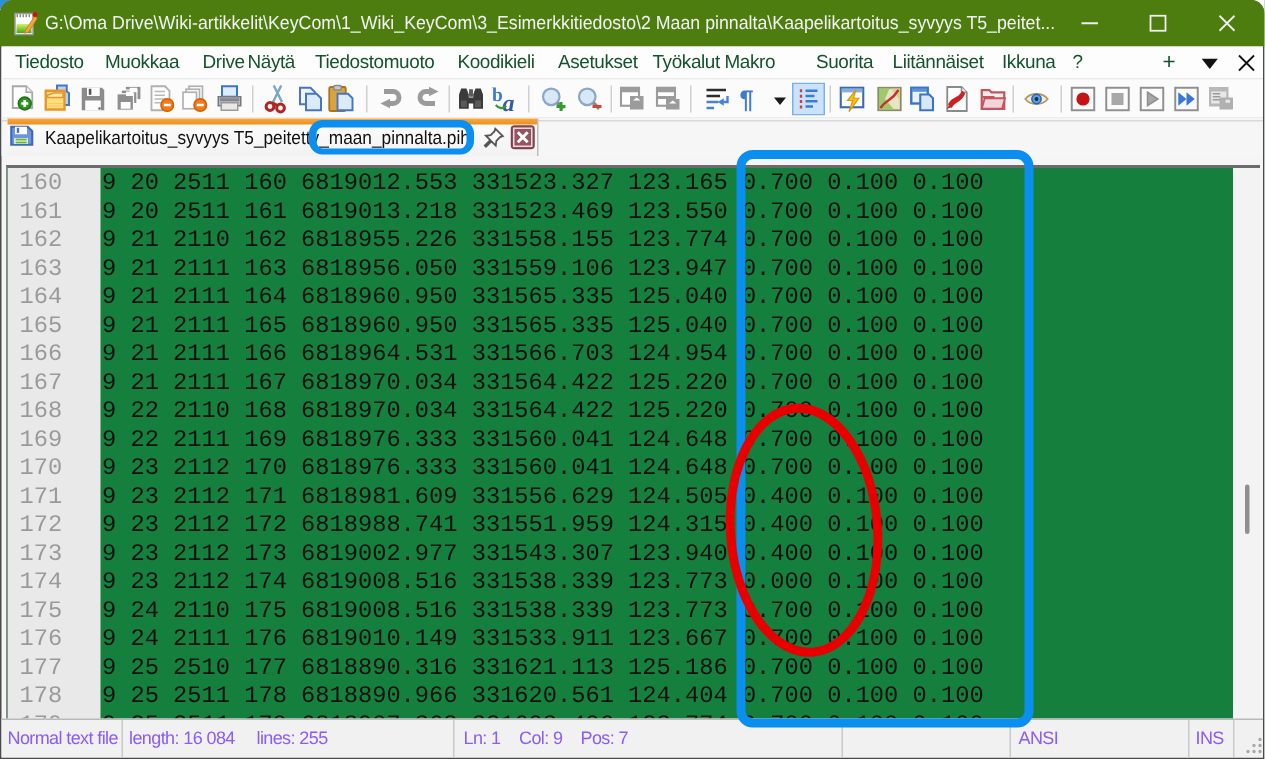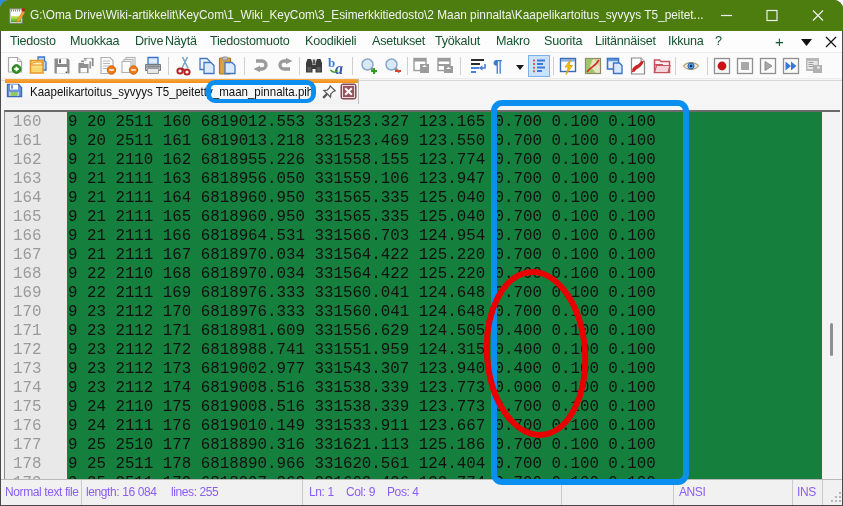--- a/index.html
+++ b/index.html
@@ -73,21 +73,21 @@
   </div>
   <div id="menubar">
     <div class="mi" style="left:9px">Tiedosto</div>
     <div class="mi" style="left:69px">Muokkaa</div>
     <div class="mi" style="left:134px">Drive</div>
     <div class="mi" style="left:164px">Näytä</div>
     <div class="mi" style="left:209px">Tiedostomuoto</div>
     <div class="mi" style="left:304px">Koodikieli</div>
     <div class="mi" style="left:371px">Asetukset</div>
     <div class="mi" style="left:434px">Työkalut</div>
-    <div class="mi" style="left:495px">Makro</div>
+    <div class="mi" style="left:482px">Makro</div>
     <div class="mi" style="left:543px">Suorita</div>
     <div class="mi" style="left:594px">Liitännäiset</div>
     <div class="mi" style="left:667px">Ikkuna</div>
     <div class="mi" style="left:714px">?</div>
     <div class="mi" style="left:774px;font-size:15px;">+</div>
     <svg style="position:absolute;left:800px;top:8px" width="12" height="8">
         <path d="M0 0 h11 l-5.5 7z" fill="#111"></path>
       </svg>
     <svg style="position:absolute;left:824px;top:5px" width="12" height="12">
         <path d="M1 1 l10 10 M11 1 l-10 10" stroke="#111" stroke-width="1.2"></path>
@@ -362,21 +362,21 @@
       <div id="vthumb"></div>
   </div>
   <div id="statusbar">
     <div class="st" style="left:4px;width:75px;overflow:hidden">Normal text file</div>
     <div class="ssep" style="left:80px"></div>
     <div class="st" style="left:85px">length: 16 084</div>
     <div class="st" style="left:170px">lines: 255</div>
     <div class="ssep" style="left:301px"></div>
     <div class="st" style="left:308px">Ln: 1</div>
     <div class="st" style="left:345px">Col: 9</div>
-    <div class="st" style="left:386px">Pos: 4</div>
+    <div class="st" style="left:386px">Pos: 7</div>
     <div class="ssep" style="left:560px"></div>
     <div class="ssep" style="left:672px"></div>
     <div class="st" style="left:678px">ANSI</div>
     <div class="ssep" style="left:791px"></div>
     <div class="st" style="left:796px">INS</div>
     <div class="ssep" style="left:821px"></div>
     <svg width="12" height="12" style="position:absolute;left:829px;top:11px">
       <g fill="#a8a8a8">
           <circle cx="10" cy="2" r="1.1"></circle>
           <circle cx="6" cy="6" r="1.1"></circle>

